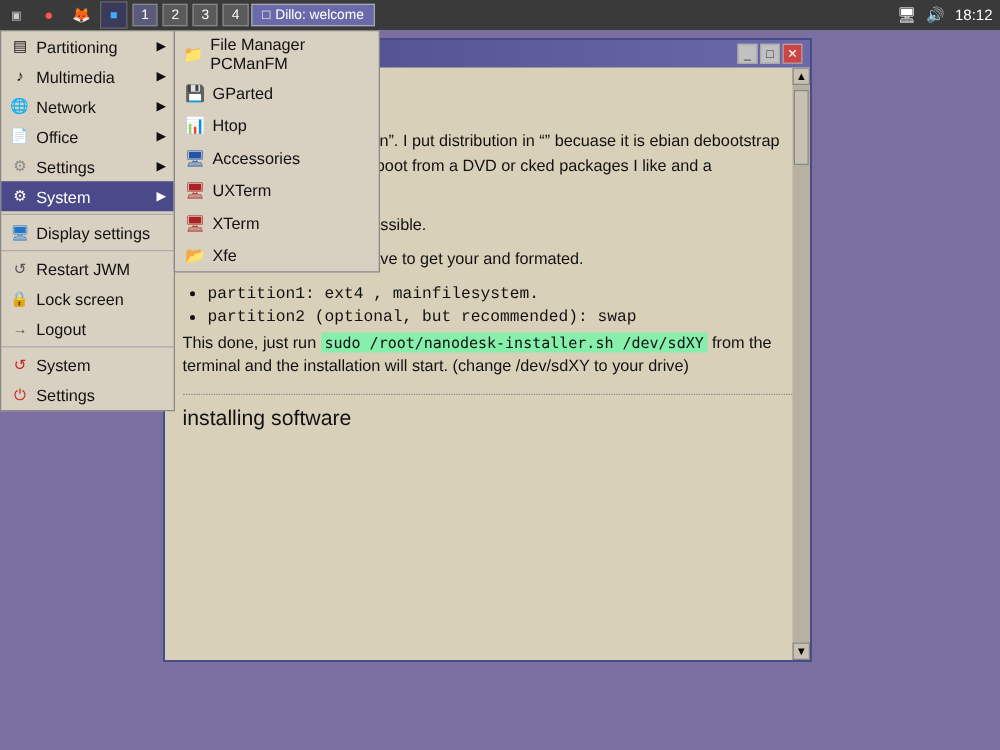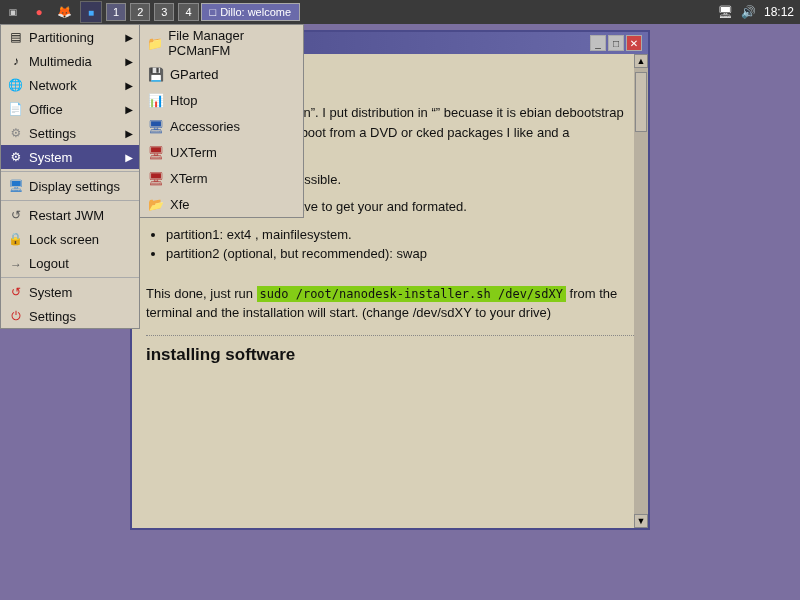--- a/index.html
+++ b/index.html
@@ -179,34 +179,34 @@
       line-height: 1.5;
     }
     #browser-content h1 {
       font-size: 22px;
       font-weight: bold;
       margin-bottom: 6px;
       color: #000;
     }
     #browser-content h2 {
       font-size: 17px;
-      font-weight: bold;
+      font-weight: normal;
       margin: 12px 0 6px;
       border-top: 1px dotted #888;
       padding-top: 6px;
     }
     #browser-content p { margin-bottom: 8px; }
     #browser-content code {
-      background: #84cc16;
+      background: #86efac;
       font-family: monospace;
       font-size: 12px;
       padding: 1px 3px;
     }
     #browser-content a { color: #0000cc; text-decoration: underline; }
-    #browser-content ul { margin-left: 20px; margin-bottom: 20px; }
+    #browser-content ul { margin-left: 20px; margin-bottom: 0; font-family: Liberation Mono, monospace; }
     #browser-scrollbar {
       position: absolute;
       right: 0;
       top: 22px;
       width: 14px;
       height: calc(100% - 22px);
       background: #b8b0a0;
       display: flex;
       flex-direction: column;
       align-items: center;

